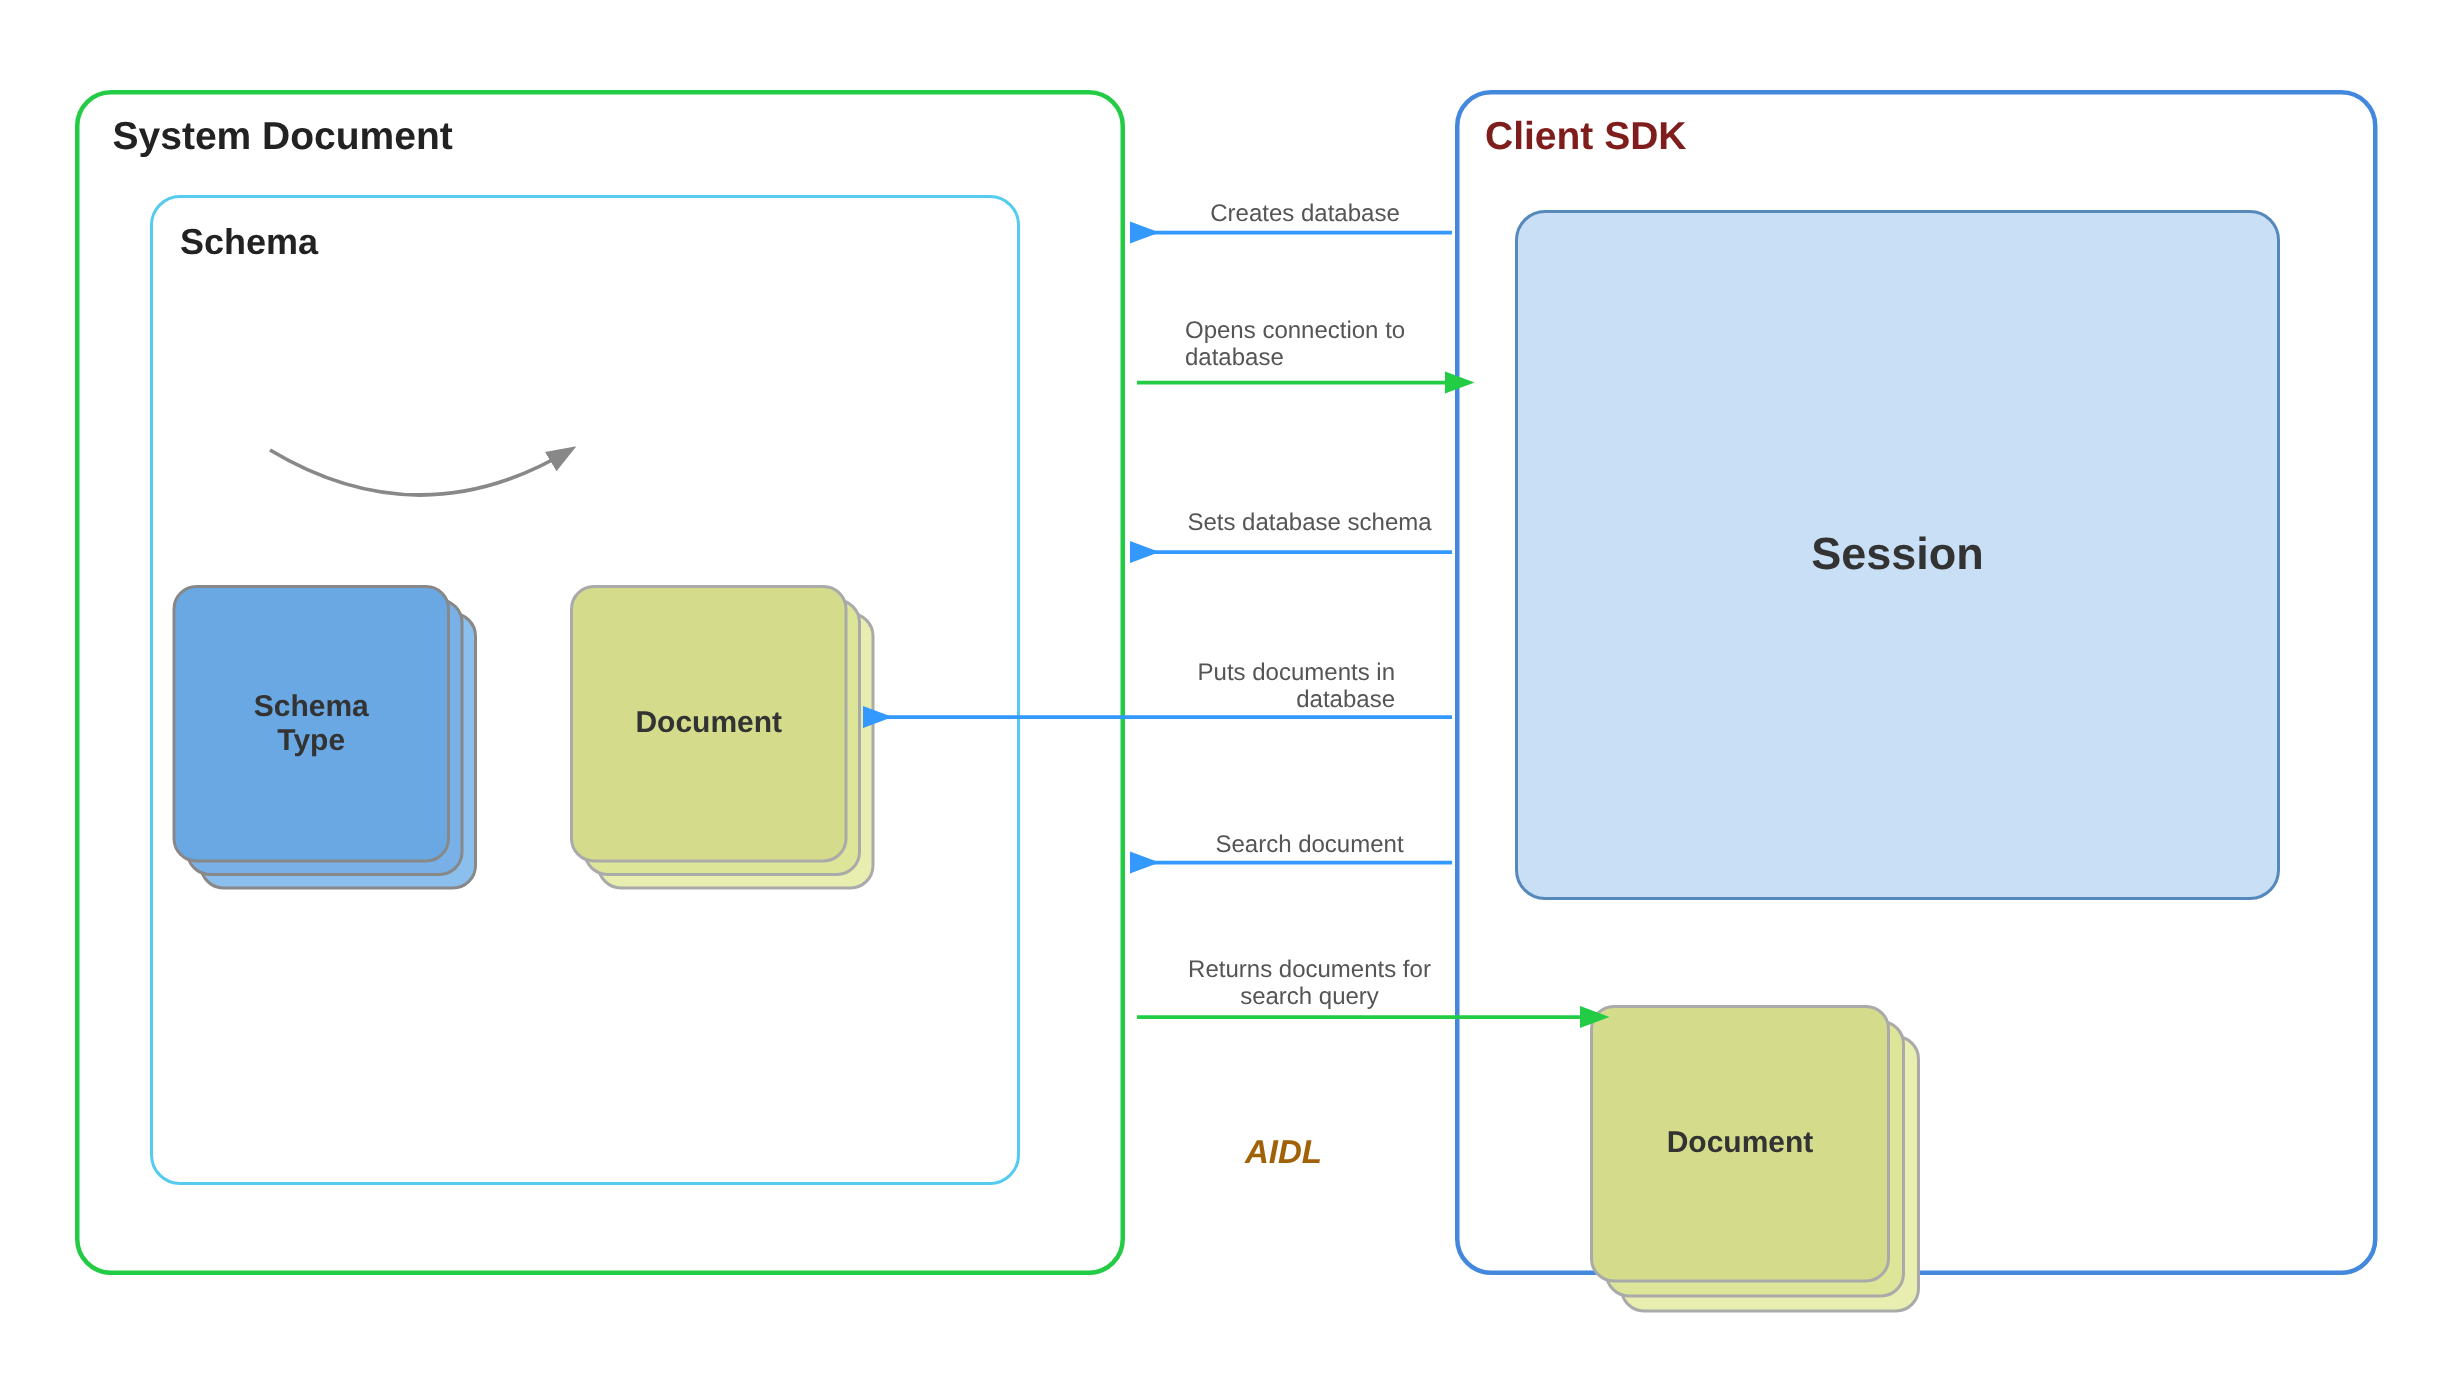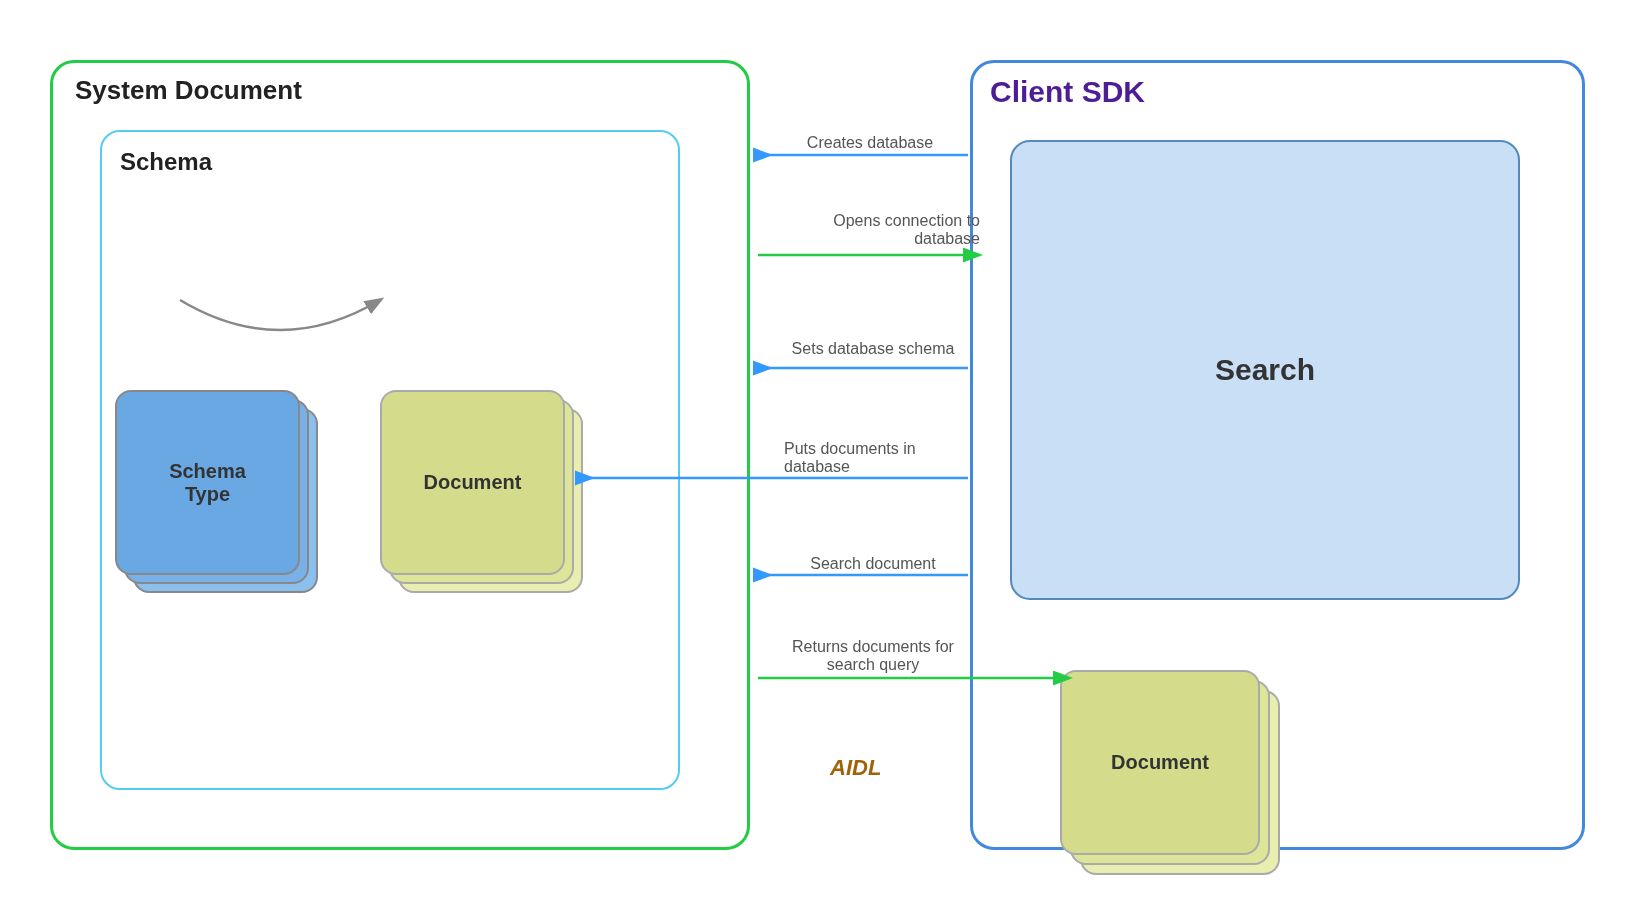--- a/index.html
+++ b/index.html
@@ -188,23 +188,23 @@
       height: 790px;
       border: 3px solid #4488dd;
       border-radius: 24px;
       background: transparent;
     }
 
     .client-sdk-label {
       position: absolute;
       top: 75px;
       left: 990px;
-      font-size: 30px;
-      font-weight: 600;
-      color: #4c1d95;
+      font-size: 26px;
+      font-weight: 600;
+      color: #7f1d1d;
     }
 
     
     .session-card {
       position: absolute;
       top: 140px;
       left: 1010px;
       width: 510px;
       height: 460px;
       background: #c8dff5;
@@ -323,38 +323,38 @@
   <div class="document-stack-left">
     <div class="doc-back1"></div>
     <div class="doc-back2"></div>
     <div class="doc-front">Document</div>
   </div>
 
   <div class="client-sdk-box"></div>
   <div class="client-sdk-label">Client SDK</div>
 
   <div class="session-card">
-    <span>Search</span>
+    <span>Session</span>
   </div>
 
   <div class="document-stack-right">
     <div class="doc-right-back1"></div>
     <div class="doc-right-back2"></div>
     <div class="doc-right-front">Document</div>
   </div>
 
   <div class="aidl-label">AIDL</div>
 
   <div class="arrow-label" style="top: 134px; left: 780px; width: 180px;">Creates database</div>
 
-  <div class="arrow-label" style="top: 212px; left: 790px; width: 190px; text-align: right;">Opens connection to<br>database</div>
+  <div class="arrow-label" style="top: 212px; left: 790px; width: 190px; text-align: left;">Opens connection to<br>database</div>
 
   <div class="arrow-label" style="top: 340px; left: 778px; width: 190px;">Sets database schema</div>
 
-  <div class="arrow-label" style="top: 440px; left: 784px; width: 190px; text-align: left;">Puts documents in<br>database</div>
+  <div class="arrow-label" style="top: 440px; left: 740px; width: 190px; text-align: right;">Puts documents in<br>database</div>
 
   <div class="arrow-label" style="top: 555px; left: 778px; width: 190px;">Search document</div>
 
   <div class="arrow-label" style="top: 638px; left: 778px; width: 190px; text-align: center;">Returns documents for<br>search query</div>
 
   <svg class="arrows-svg">
     <defs>
       <marker id="arrow-blue-left" markerWidth="10" markerHeight="10" refX="8" refY="3" orient="auto">
         <path d="M10,0 L10,6 L2,3 z" fill="#3399ff"></path>
       </marker>

